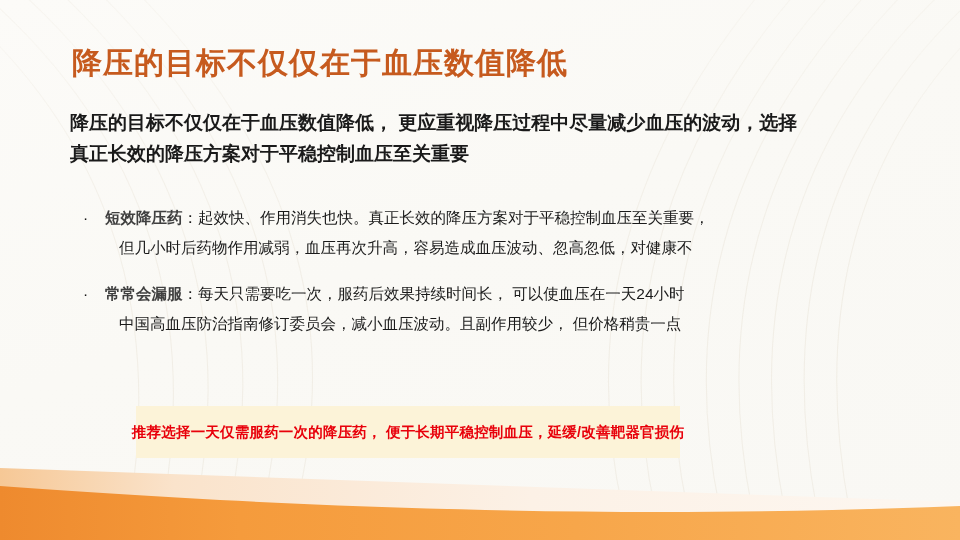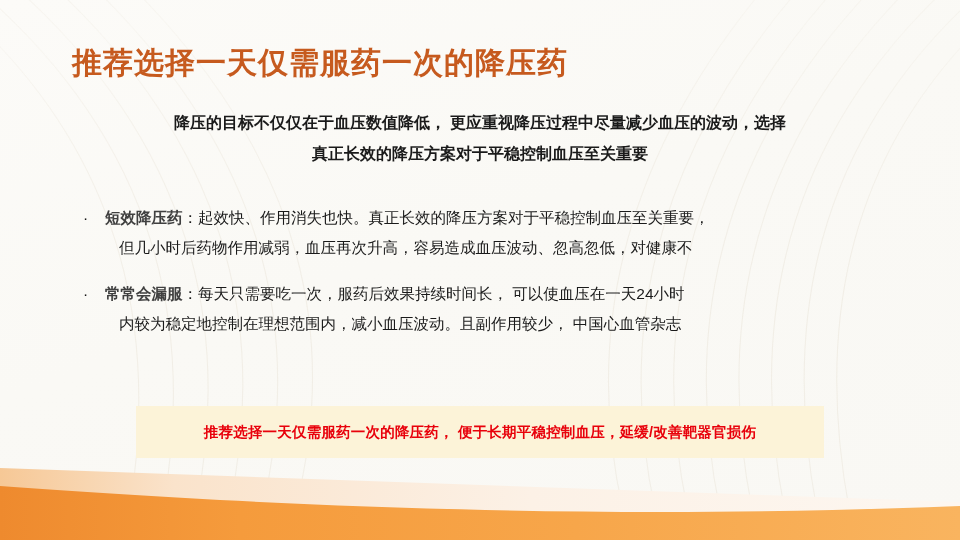--- a/index.html
+++ b/index.html
@@ -54,26 +54,25 @@
     color: #C65A1E;
     white-space: nowrap;
   }
 
   
   .subtitle {
     position: absolute;
     left: 70px;
     top: 107px;
     width: 820px;
-    text-align: center;
-    font-size: 16px;
+    text-align: left;
+    font-size: 19px;
     font-weight: bold;
     line-height: 31px;
     color: #1A1A1A;
-    font-family: Liberation Serif, serif;
   }
   .subtitle .ln { display: block; }
 
   
   .bullets {
     position: absolute;
     left: 78px;
     top: 203px;
     width: 812px;
   }
@@ -101,21 +100,21 @@
   .bullet .indent-line {
     display: block;
     padding-left: 14px;
   }
 
   
   .callout {
     position: absolute;
     left: 136px;
     top: 406px;
-    width: 688px;
+    width: 544px;
     height: 52px;
     background: #FCF3D8;
     display: flex;
     align-items: center;
     justify-content: center;
   }
   .callout-text {
     font-size: 14.5px;
     font-weight: bold;
     color: #E8010B;
@@ -164,39 +163,39 @@
         <path d="M 1030 -80 Q 692 160 796 560"></path>
         <path d="M 1000 -90 Q 658 165 764 560"></path>
         <path d="M 970 -100 Q 624 170 732 560"></path>
         <path d="M 940 -110 Q 590 175 700 560"></path>
         <path d="M 910 -120 Q 556 180 668 560"></path>
         <path d="M 880 -130 Q 522 185 636 560"></path>
       </g>
     </svg>
   </div>
 
-  <div class="title">推荐选择一天仅需服药一次的降压药</div>
+  <div class="title">降压的目标不仅仅在于血压数值降低</div>
 
   <div class="subtitle">
     <span class="ln">降压的目标不仅仅在于血压数值降低， 更应重视降压过程中尽量减少血压的波动，选择</span>
     <span class="ln">真正长效的降压方案对于平稳控制血压至关重要</span>
   </div>
 
   <div class="bullets">
 
     <div class="bullet">
       <span class="dot">·</span>
       <span class="lead">短效降压药</span><span class="body">：</span><span class="body">起效快、作用消失也快。真正长效的降压方案对于平稳控制血压至关重要，</span>
       <span class="body indent-line">但几小时后药物作用减弱，血压再次升高，容易造成血压波动、忽高忽低，对健康不</span>
     </div>
 
     <div class="bullet">
       <span class="dot">·</span>
       <span class="lead">常常会漏服</span><span class="body">：</span><span class="body">每天只需要吃一次，服药后效果持续时间长， 可以使血压在一天24小时</span>
-      <span class="body indent-line">内较为稳定地控制在理想范围内，减小血压波动。且副作用较少， 中国心血管杂志</span>
+      <span class="body indent-line">中国高血压防治指南修订委员会，减小血压波动。且副作用较少， 但价格稍贵一点</span>
     </div>
 
   </div>
 
   <div class="callout">
     <span class="callout-text">推荐选择一天仅需服药一次的降压药， 便于长期平稳控制血压，延缓/改善靶器官损伤</span>
   </div>
 
   <div class="bottom-waves">
     <svg viewBox="0 0 960 90" preserveAspectRatio="none" xmlns="http://www.w3.org/2000/svg">

